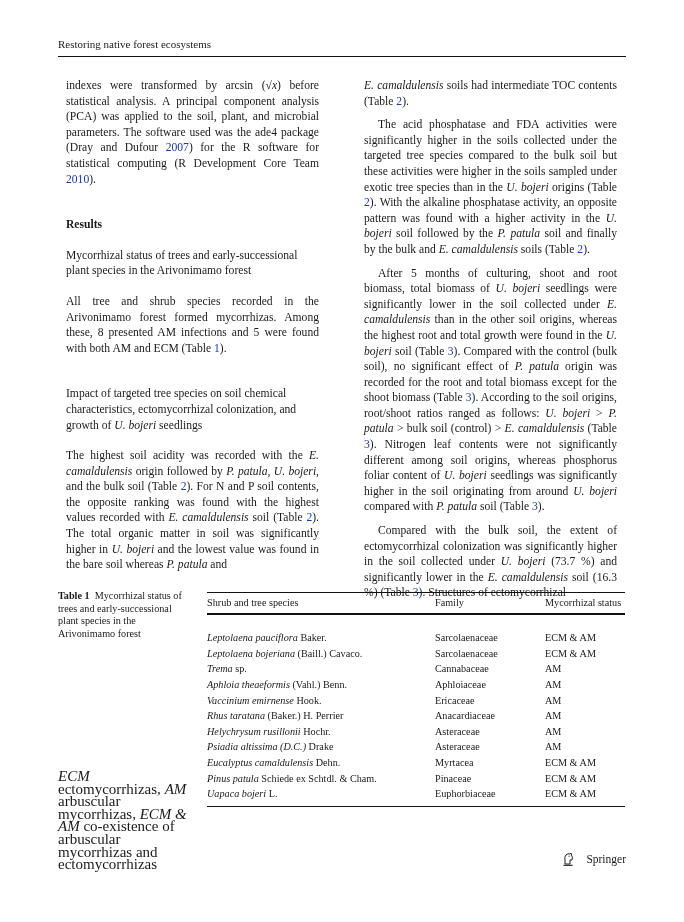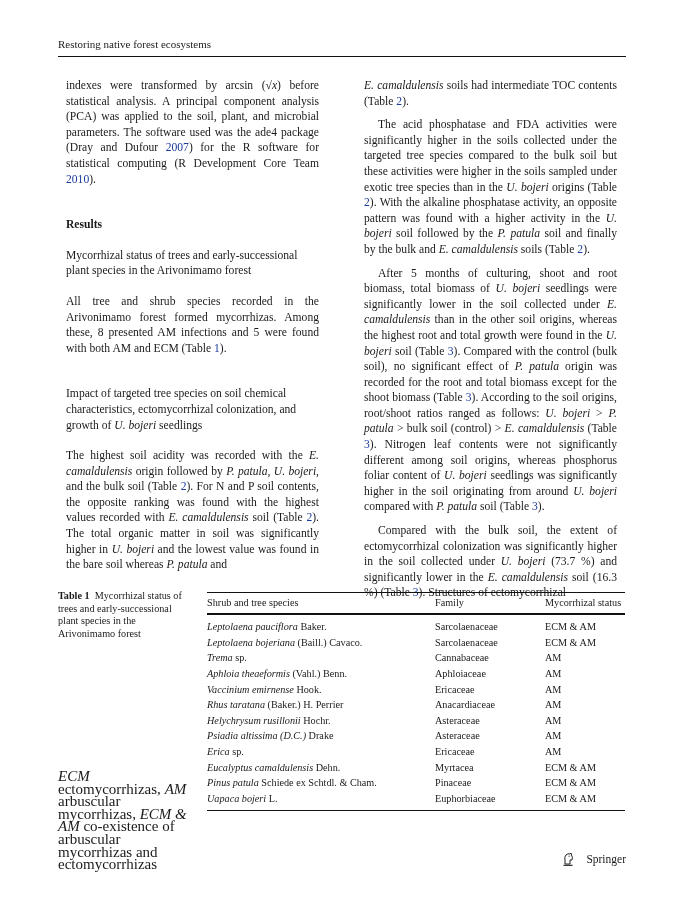--- a/index.html
+++ b/index.html
@@ -42,21 +42,21 @@
   }
   .tbl {
     position: absolute; left: 207px; top: 592px; width: 418px;
     border-collapse: collapse; font-size: 10.2px;
   }
   .tbl thead th {
     font-weight: normal; text-align: left; padding: 4px 0 5px 0;
     border-top: 1px solid #111; border-bottom: 2px solid #111;
   }
   .tbl tbody td { padding: 0; height: 15.6px; vertical-align: middle; }
-  .tbl tbody tr:first-child td { padding-top: 4px; }
+  .tbl tbody tr:first-child td { padding-top: 15px; }
   .tbl tbody tr:last-child td { border-bottom: 1px solid #111; padding-bottom: 4px; }
   .c1 { width: 228px; margin-top: 40px; }
   .c2 { width: 110px; }
   .c3 { width: 80px; white-space: nowrap; }
 
   .publisher {
     position: absolute; right: 58px; top: 852px;
     font-size: 11.5px; display: flex; align-items: center; gap: 12px;
   }
   .publisher svg { display: block; }
@@ -146,25 +146,20 @@
         <td class="c1"><i>Helychrysum rusillonii</i><span> Hochr.</span></td>
         <td class="c2">Asteraceae</td>
         <td class="c3">AM</td>
       </tr>
       <tr>
         <td class="c1"><i>Psiadia altissima</i><i> (D.C.)</i><span> Drake</span></td>
         <td class="c2">Asteraceae</td>
         <td class="c3">AM</td>
       </tr>
       <tr>
-        <td class="c1"><i>Erica</i><span> sp.</span></td>
-        <td class="c2">Ericaceae</td>
-        <td class="c3">AM</td>
-      </tr>
-      <tr>
         <td class="c1"><i>Eucalyptus camaldulensis</i><span> Dehn.</span></td>
         <td class="c2">Myrtacea</td>
         <td class="c3">ECM &amp; AM</td>
       </tr>
       <tr>
         <td class="c1"><i>Pinus patula</i><span> Schiede ex Schtdl. &amp; Cham.</span></td>
         <td class="c2">Pinaceae</td>
         <td class="c3">ECM &amp; AM</td>
       </tr>
       <tr>

